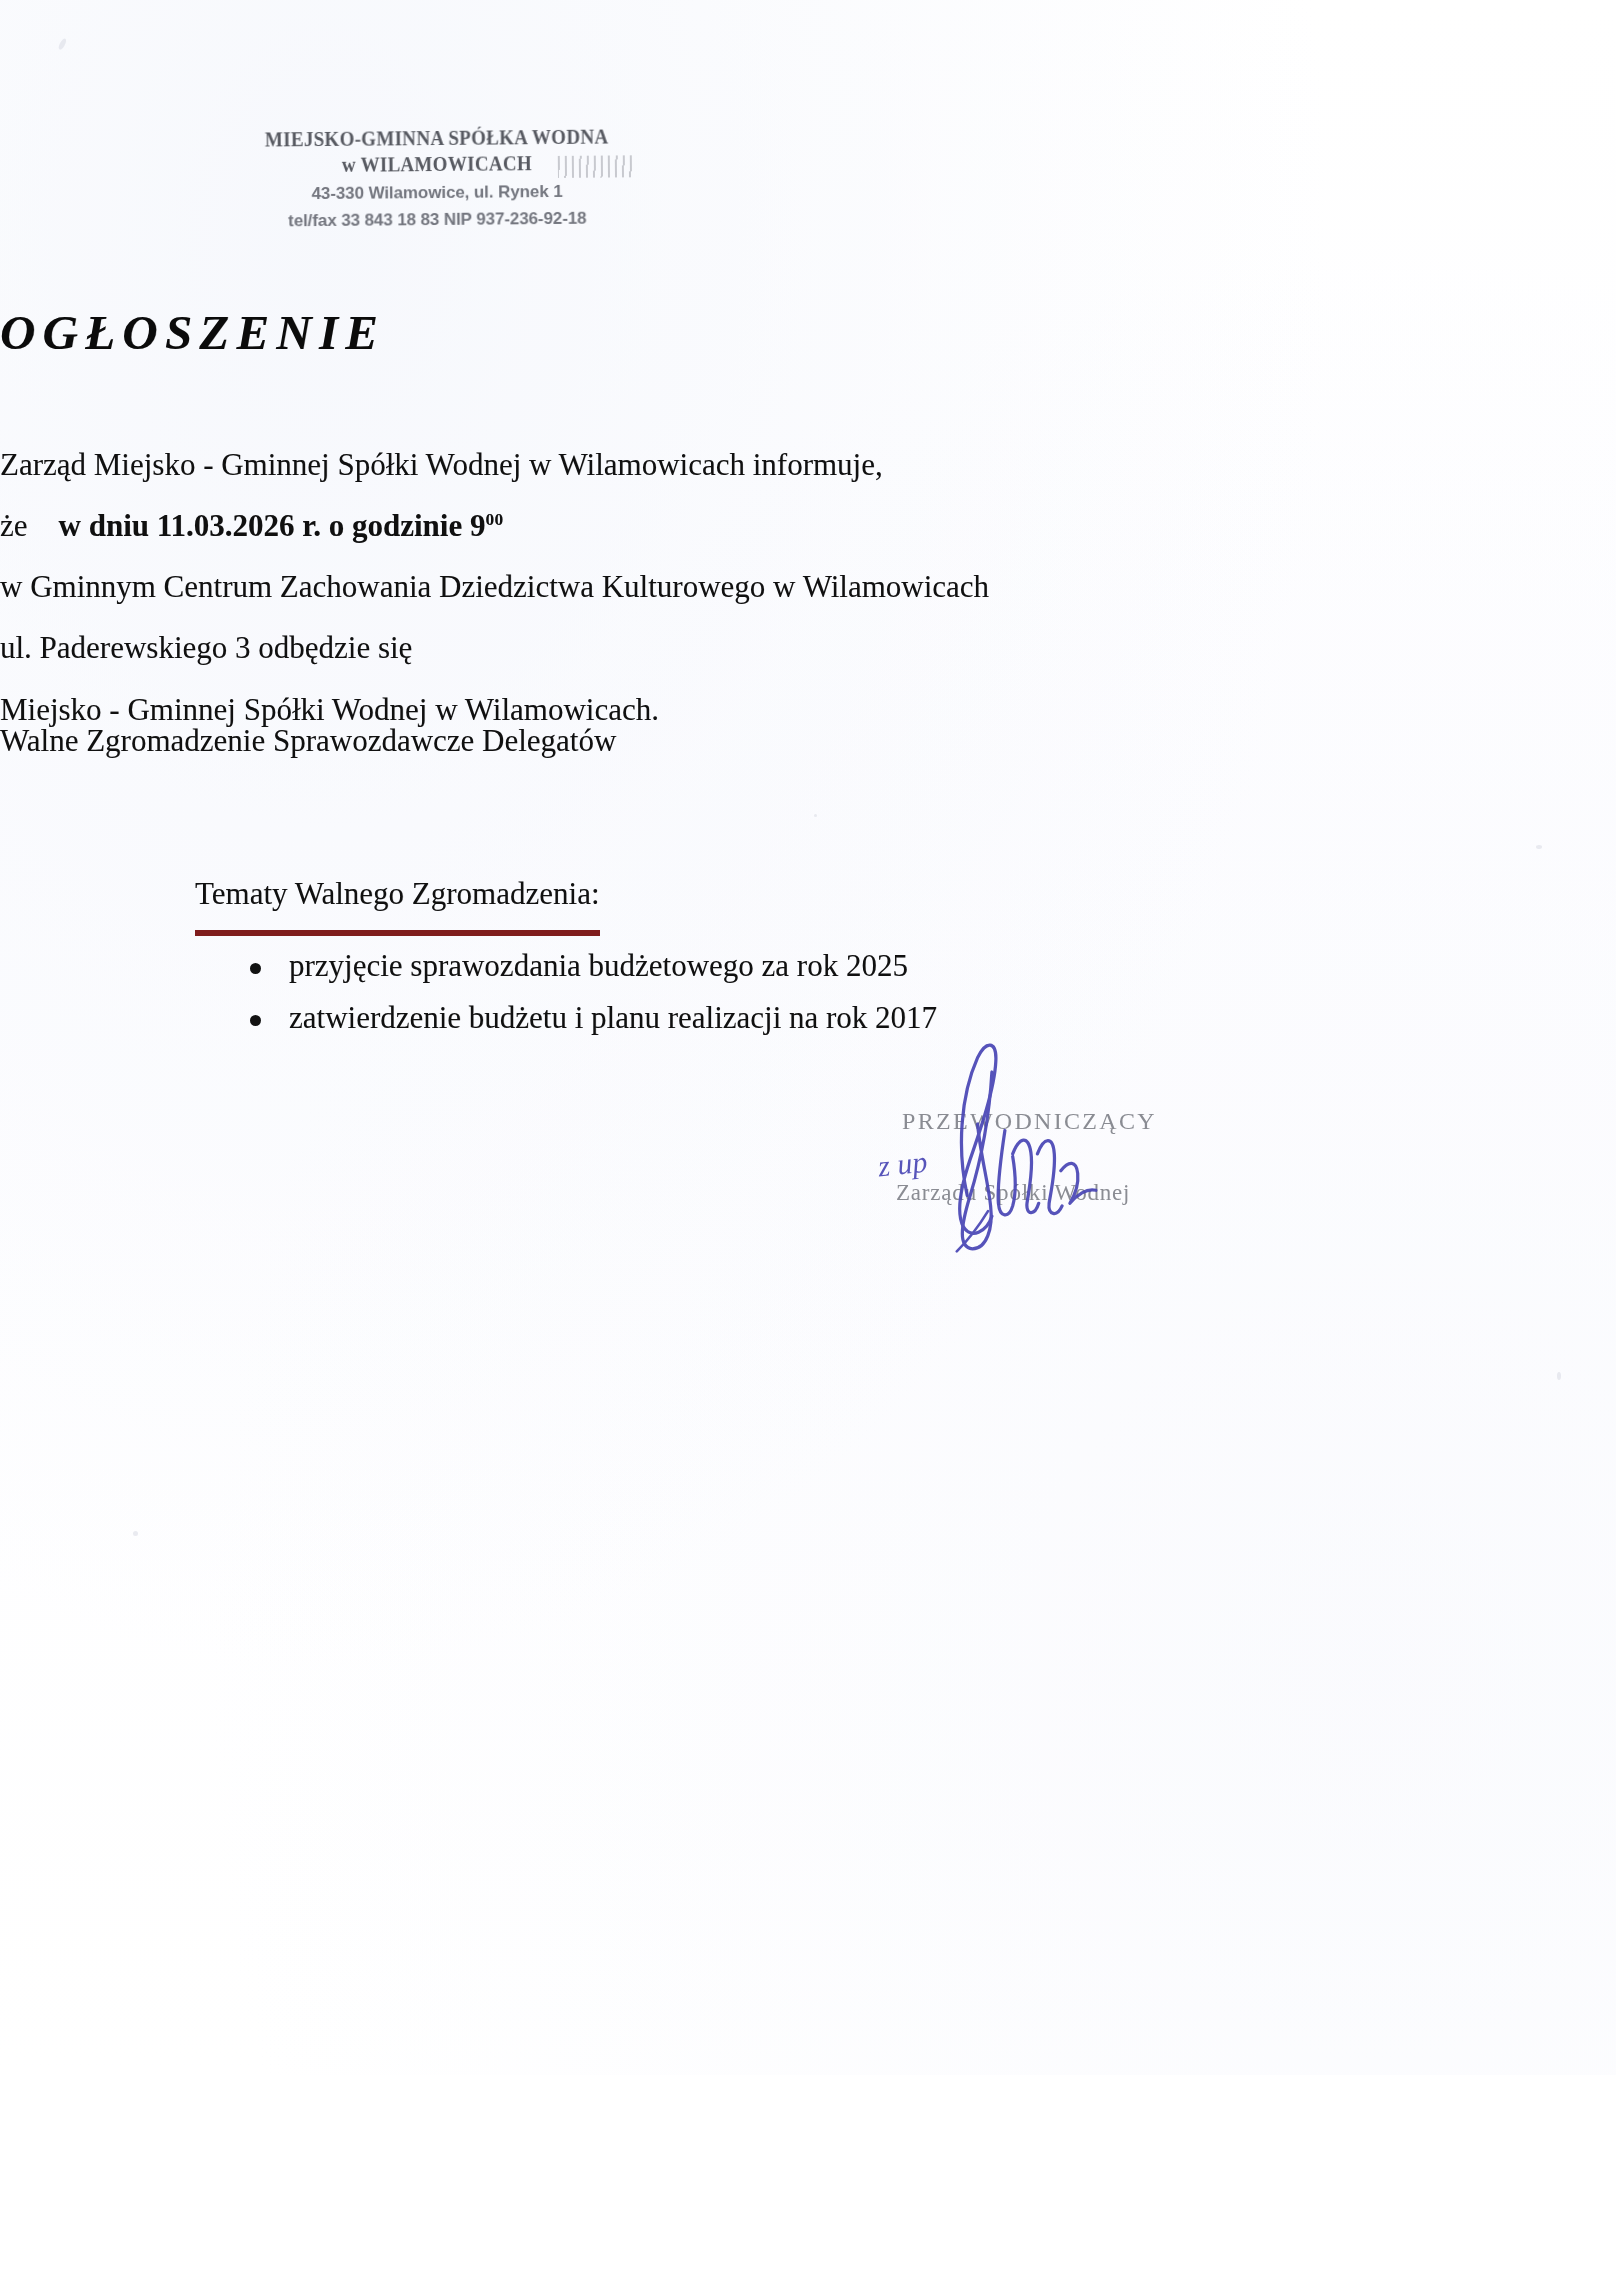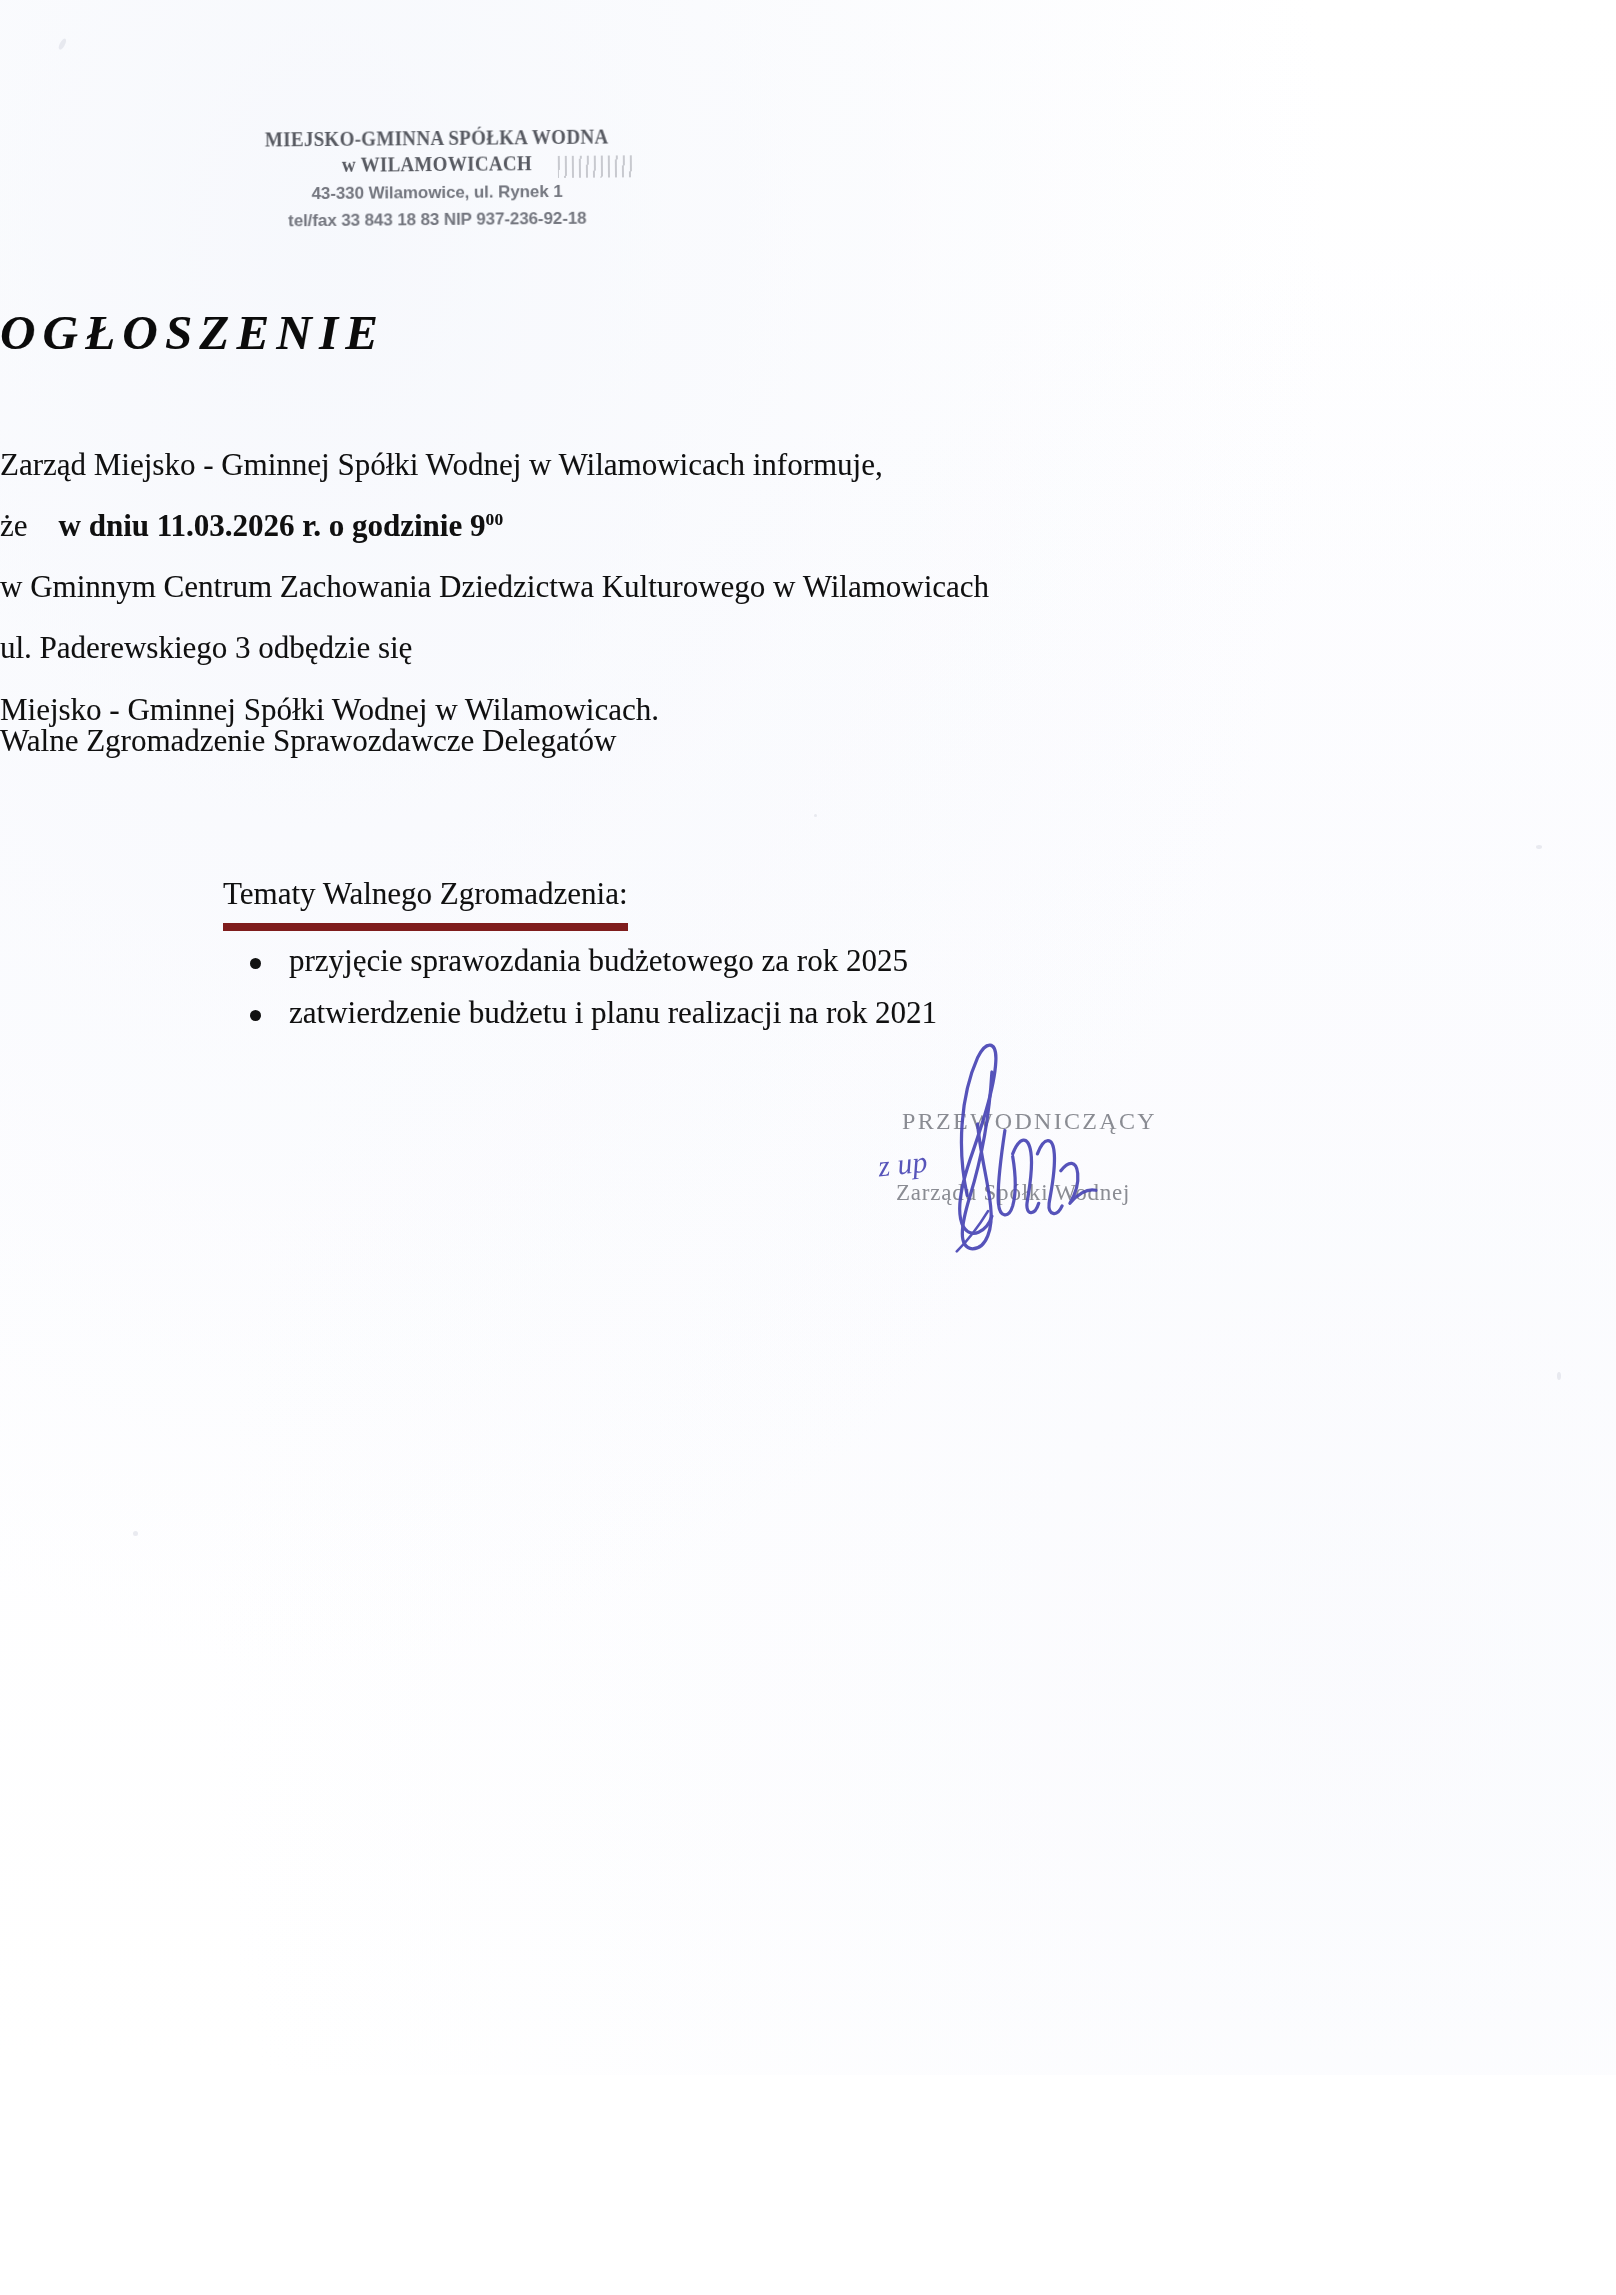--- a/index.html
+++ b/index.html
@@ -137,25 +137,24 @@
   .agenda {
     position: absolute;
     left: 195px;
     top: 876px;
     width: 1235px;
   }
   .agenda-heading {
     font-size: 31px;
     color: #101010;
     display: inline-block;
-    border-bottom: 8px solid #7f1d1d;
-    padding-bottom: 11px;
+    border-bottom: 6px solid #7f1d1d;
+    padding-bottom: 18px;
     white-space: nowrap;
     text-shadow: 0.3px 0.3px 0 rgba(0,0,0,0.22);
-    margin-left: 28px;
   }
   .agenda-list {
     list-style: none;
     margin: 14.3px 0 0 0;
     padding: 0;
   }
   .agenda-item {
     position: relative;
     font-size: 31px;
     line-height: 1.0;
@@ -260,21 +259,21 @@
     <div class="line l-venue">w Gminnym Centrum Zachowania Dziedzictwa Kulturowego w Wilamowicach</div>
     <div class="line l-street">ul. Paderewskiego 3 odbędzie się</div>
     <div class="line l-org">Miejsko - Gminnej Spółki Wodnej w Wilamowicach.</div>
     <div class="line l-meet">Walne Zgromadzenie Sprawozdawcze Delegatów</div>
   </div>
 
   <div class="agenda">
     <div class="agenda-heading">Tematy Walnego Zgromadzenia:</div>
     <ul class="agenda-list">
       <li class="agenda-item">przyjęcie sprawozdania budżetowego za rok 2025</li>
-      <li class="agenda-item">zatwierdzenie budżetu i planu realizacji na rok 2021</li>
+      <li class="agenda-item">zatwierdzenie budżetu i planu realizacji na rok 2017</li>
     </ul>
   </div>
 
   <div class="signature-block">
 
     <div class="sig-stamp-line sig-title">PRZEWODNICZĄCY</div>
     <div class="sig-stamp-line sig-subtitle">Zarządu Spółki Wodnej</div>
     <div class="sig-prefix">z up</div>
 
     <svg class="sig-ink" viewBox="0 0 340 340">

